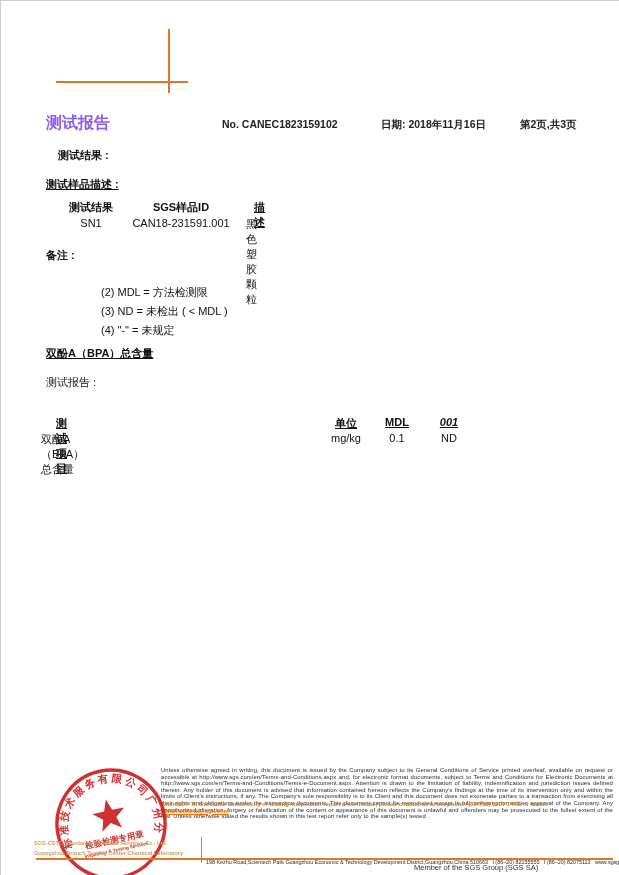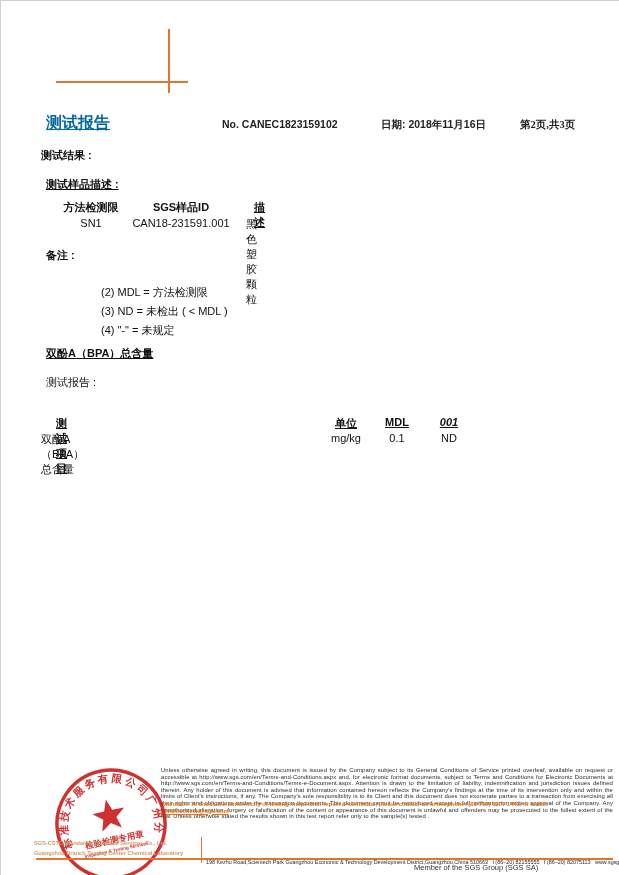--- a/index.html
+++ b/index.html
@@ -10,21 +10,21 @@
     border-top:1px solid #cfcfcf; border-left:1px solid #cfcfcf; overflow:hidden;
   }
   .abs { position:absolute; }
 
   
   .logo-text { font-size:52px; font-weight:bold; color:#8c8c8c; letter-spacing:-3px; line-height:1; }
   .orange-vline { width:2px; background:#e0762e; }
   .orange-hline { height:2px; background:#e0762e; }
 
   
-  .doc-title { font-size:16px; font-weight:bold; color:#0369a1;text-decoration:underline; }
+  .doc-title { font-size:16px; font-weight:bold; color:#8b5cf6; }
   .hdr-txt { font-size:10.5px; font-weight:bold; color:#222; }
 
   .sec-label { font-size:11px; font-weight:bold; color:#111; }
   .sec-label.ul { text-decoration:underline; }
   .body-txt { font-size:11px; color:#111; }
   .cell-hdr { font-size:11px; font-weight:bold; color:#111; }
   .cell-val { font-size:11px; color:#111; }
   .ctr { text-align:center; display:inline-block; }
   .ul { text-decoration:underline; }
   .it { font-style:italic; }
@@ -52,28 +52,28 @@
 <body>
 
 <div class="page">
 
   <div class="abs orange-vline" style="left:167px; top:28px; height:64px;"></div>
   <div class="abs orange-hline" style="left:55px; top:80px; width:132px;"></div>
 
   <div class="abs doc-title" style="left:45px; top:112px;">测试报告</div>
   <div class="abs hdr-txt" style="left:221px; top:117px;">No. CANEC1823159102</div>
   <div class="abs hdr-txt" style="left:380px; top:117px;">日期: 2018年11月16日</div>
-  <div class="abs hdr-txt" style="left:519px; top:117px;font-family:Liberation Serif, serif;">第2页,共3页</div>
+  <div class="abs hdr-txt" style="left:519px; top:117px;">第2页,共3页</div>
 
-  <div class="abs sec-label" style="left:40px; top:147px;">测试结果 :</div>
+  <div class="abs sec-label" style="left:57px; top:147px;">测试结果 :</div>
 
   <div class="abs sec-label ul" style="left:45px; top:176px;">测试样品描述 :</div>
 
   <div class="abs" style="left:0; top:199px;">
-    <span class="abs cell-hdr ctr" style="left:55px; width:70px;">方法检测限</span>
+    <span class="abs cell-hdr ctr" style="left:55px; width:70px;">测试结果</span>
     <span class="abs cell-hdr ctr" style="left:130px; width:100px;">SGS样品ID</span>
     <span class="abs cell-hdr" style="left:253px;text-decoration:underline;">描述</span>
   </div>
   <div class="abs" style="left:0; top:216px;">
     <span class="abs cell-val ctr" style="left:55px; width:70px;">SN1</span>
     <span class="abs cell-val ctr" style="left:130px; width:100px;">CAN18-231591.001</span>
     <span class="abs cell-val" style="left:245px;">黑色塑胶颗粒</span>
   </div>
 
   <div class="abs sec-label" style="left:45px; top:247px;">备注 :</div>

